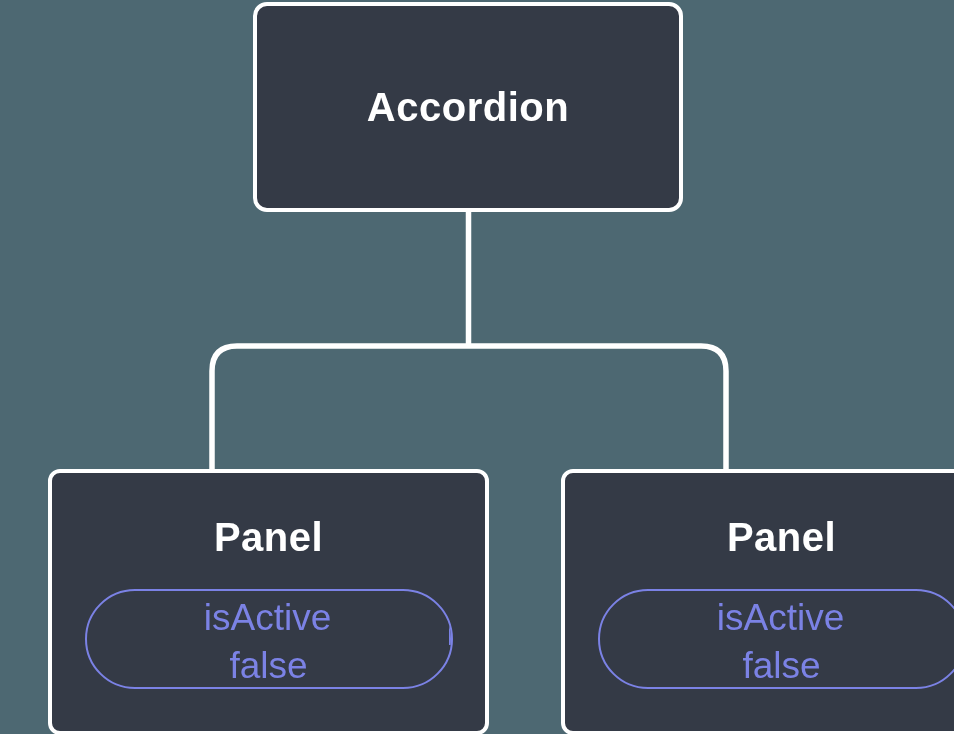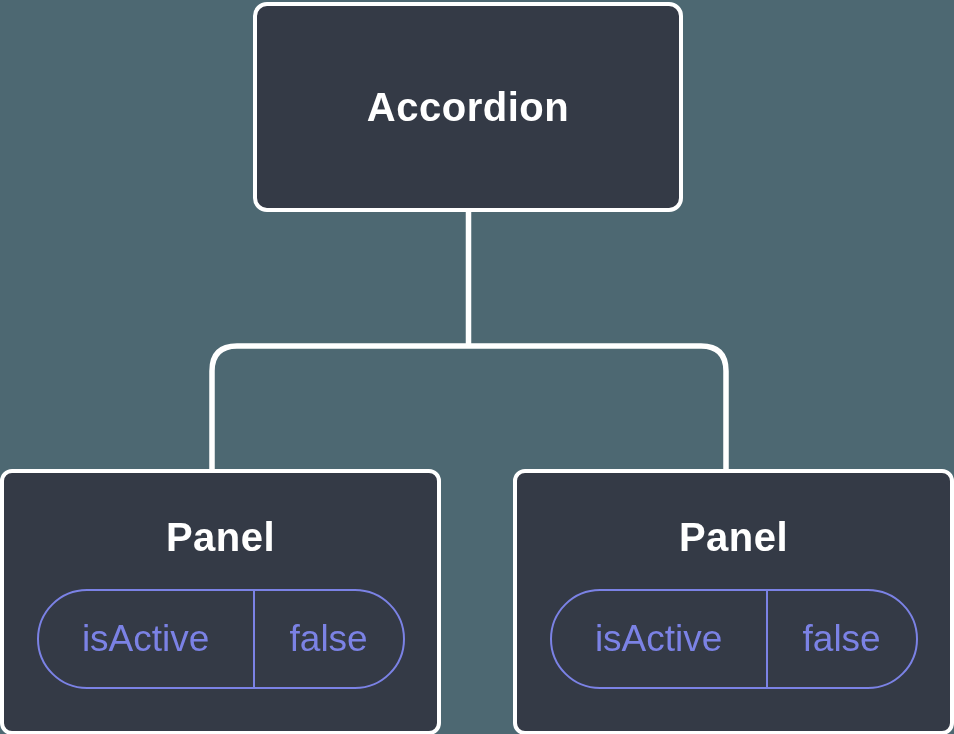--- a/index.html
+++ b/index.html
@@ -46,33 +46,35 @@
   }
   .panel-node {
     top: 469px;
     width: 441px;
     height: 266px;
     border-radius: 12px;
     display: flex;
     flex-direction: column;
     align-items: center;
     padding-top: 40px;
+    margin-left: 48px;
   }
   .panel-left  { left: 0px; }
   .panel-right { left: 513px; }
   .pill {
     margin-top: 28px;
     width: 368px;
     height: 100px;
     box-sizing: border-box;
     border: 2.5px solid #7b82e5;
     border-radius: 52px;
     display: flex;
     align-items: stretch;
     overflow: hidden;
+    flex-direction: column;
   }
   .pill-cell {
     display: flex;
     align-items: center;
     justify-content: center;
     color: #7b82e5;
     font-size: 37px;
     font-weight: 400;
   }
   .pill-key {

